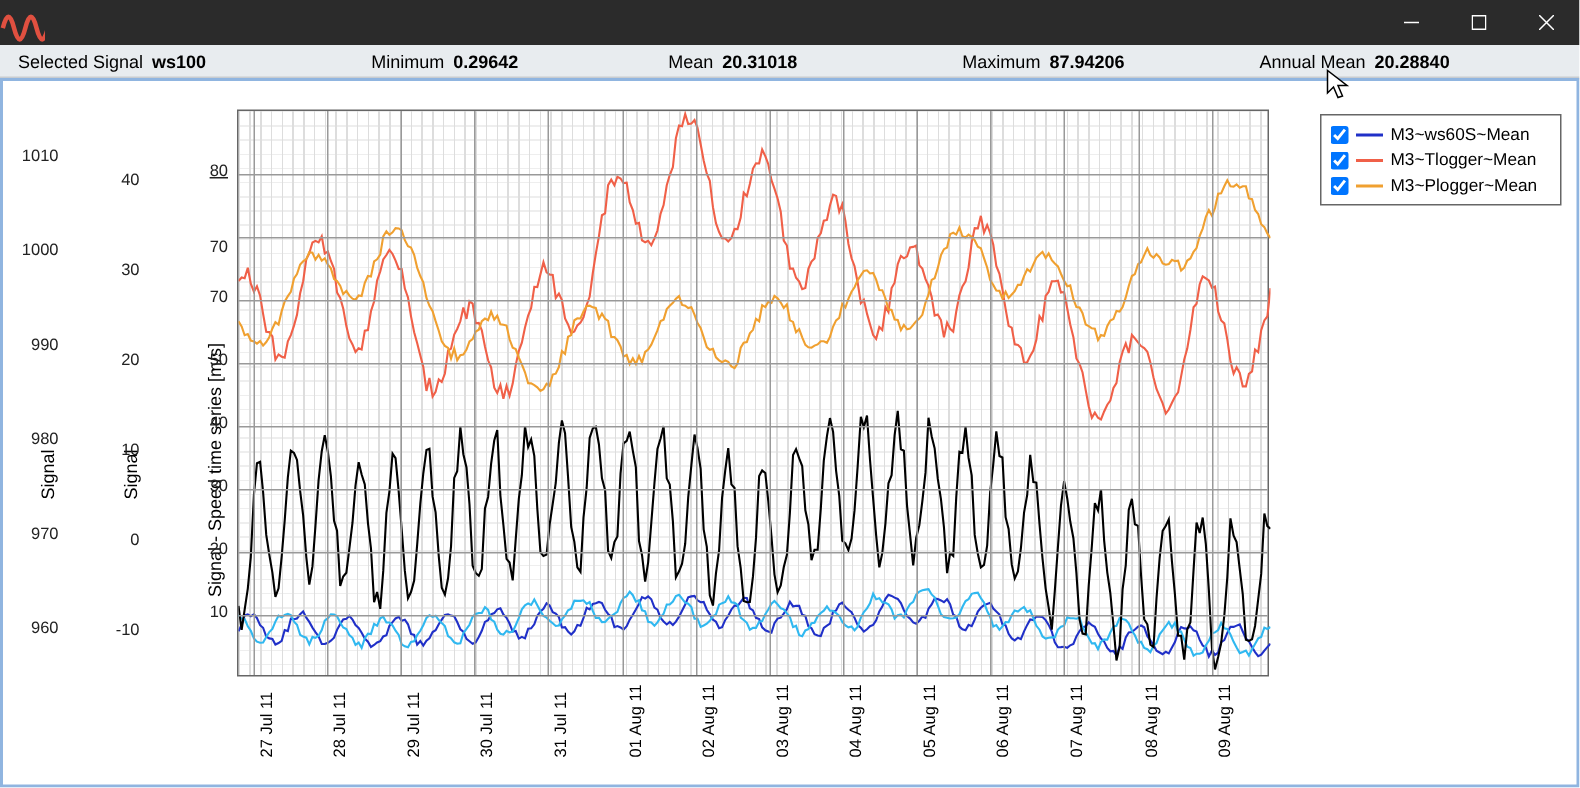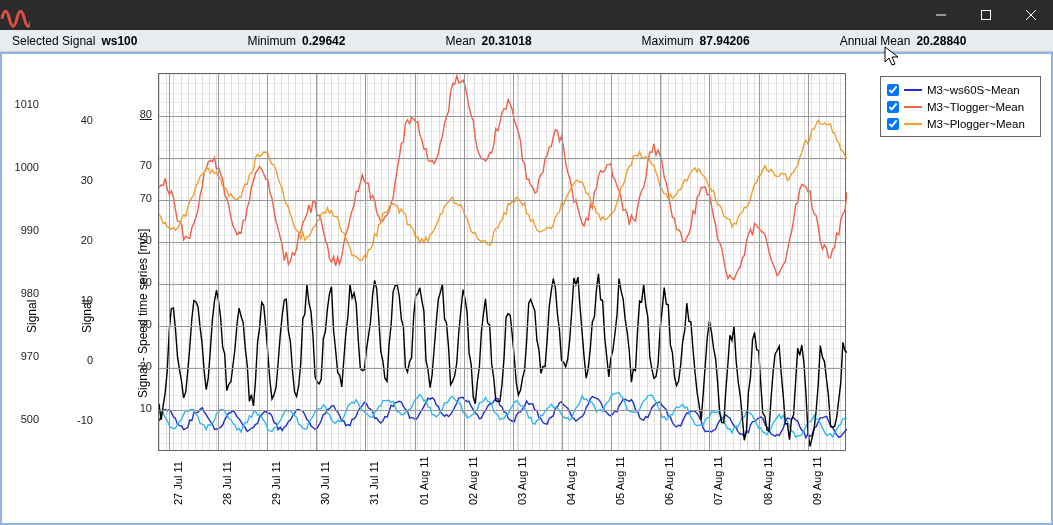--- a/index.html
+++ b/index.html
@@ -122,21 +122,21 @@
       </svg>
   </div>
 
   <div class="plot-wrap">
 
     <span class="y-label yl1">Signal</span>
     <span class="y-label yl2">Signal</span>
     <span class="y-label yl3">Signal - Speed time series [m/s]</span>
 
     <div class="yticks1">
-        <span class="axis-tick" style="top: 359.5px;">500</span>
+        <span class="axis-tick" style="top: 359.5px;">960</span>
         <span class="axis-tick" style="top: 296.5px;">970</span>
         <span class="axis-tick" style="top: 233.5px;">980</span>
         <span class="axis-tick" style="top: 170.5px;">990</span>
         <span class="axis-tick" style="top: 107.5px;">1000</span>
         <span class="axis-tick" style="top: 44.5px;">1010</span>
       </div>
     <div class="yticks2">
         <span class="axis-tick" style="top: 361px;">-10</span>
         <span class="axis-tick" style="top: 301px;">0</span>
         <span class="axis-tick" style="top: 241px;">10</span>

